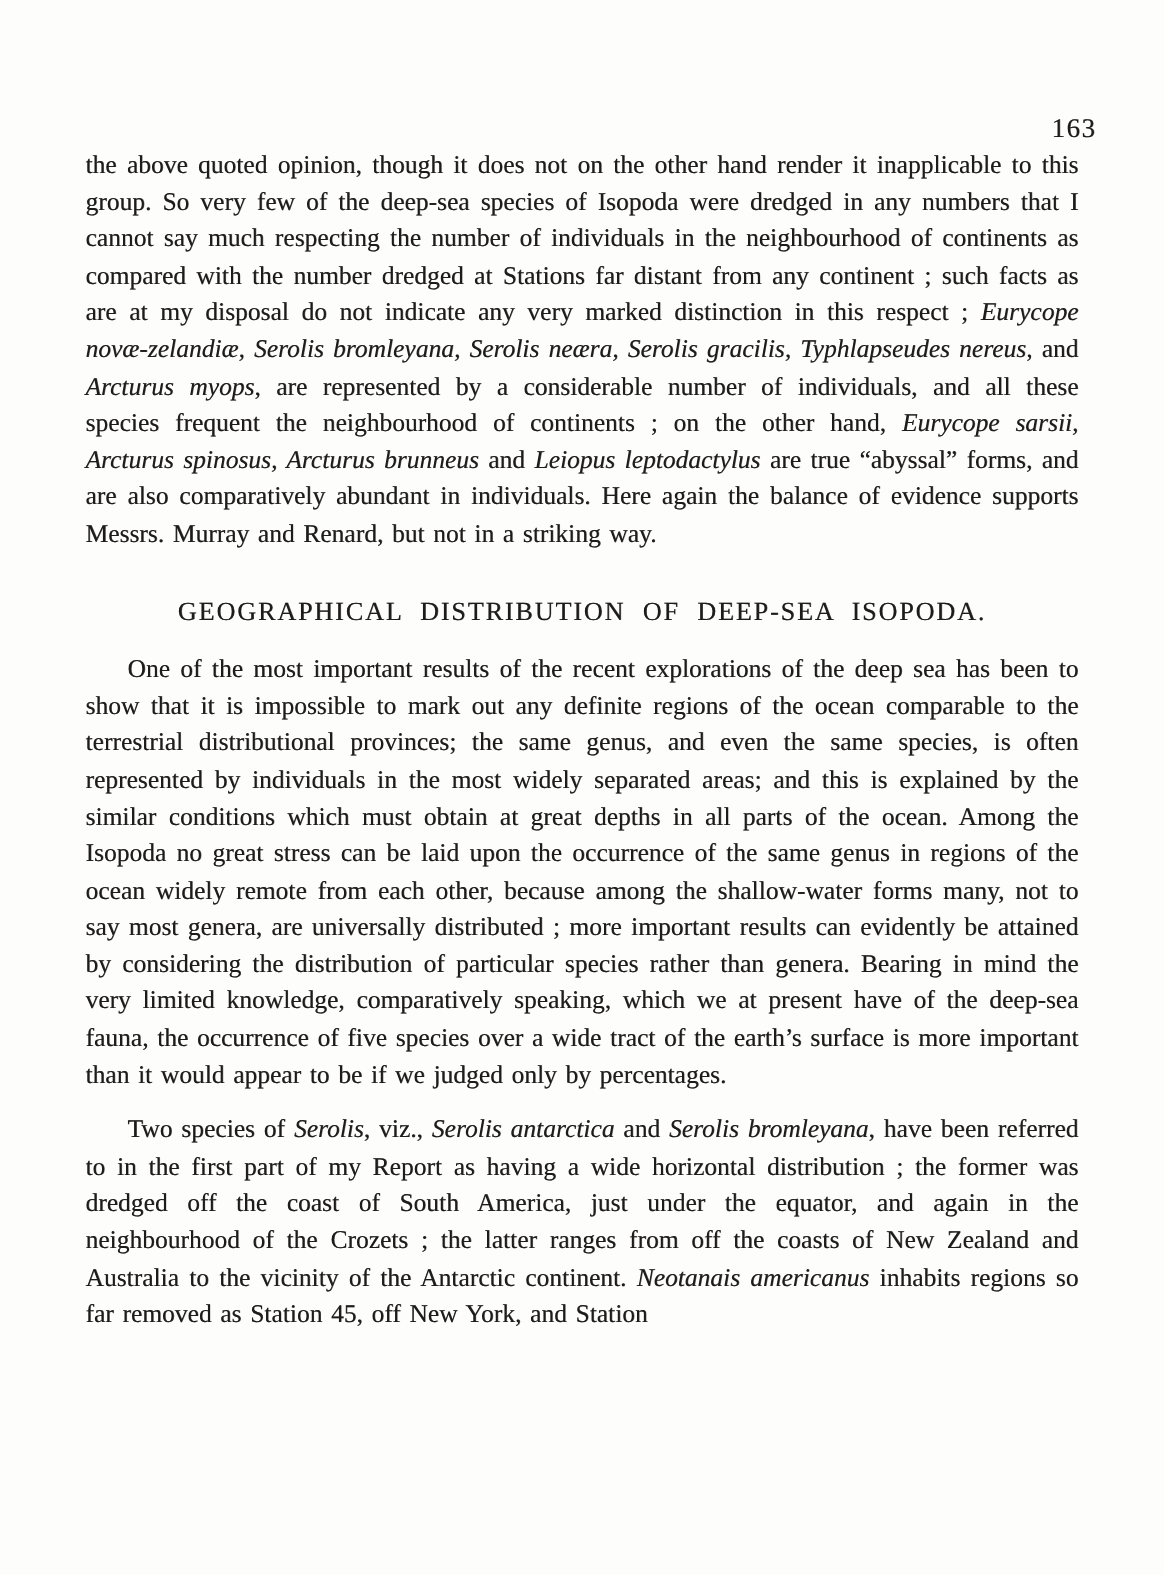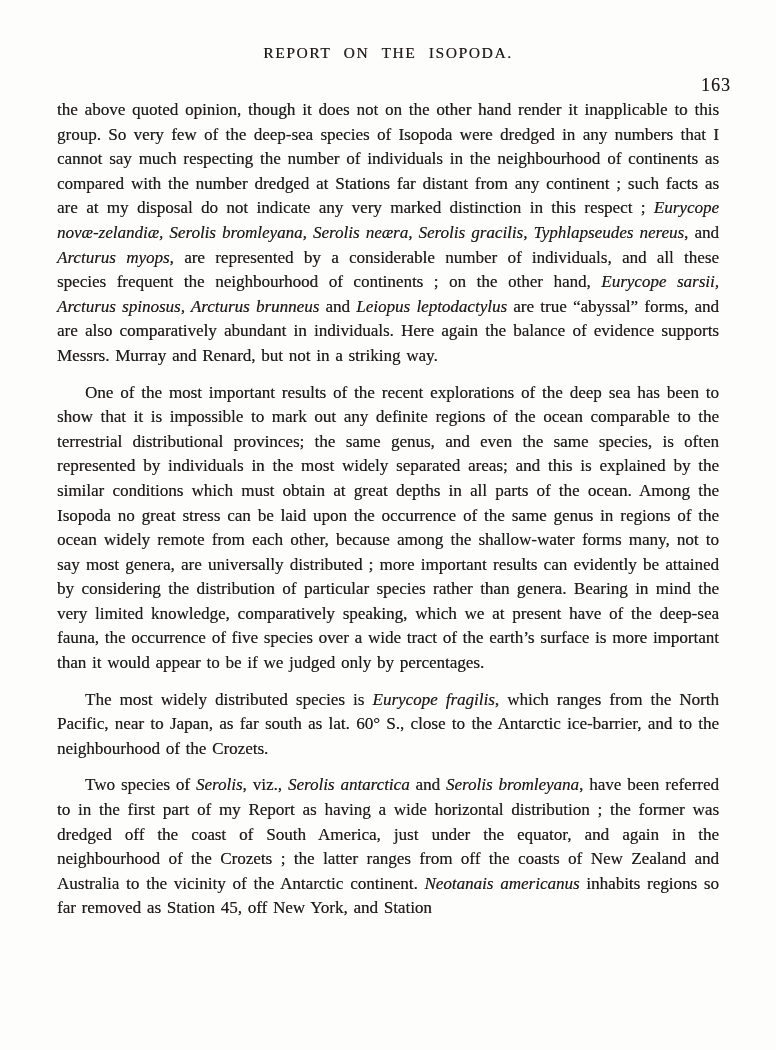--- a/index.html
+++ b/index.html
@@ -77,23 +77,22 @@
     letter-spacing: 1.2px;
     word-spacing: 6px;
     white-space: nowrap;
   }
 </style>
 </head>
 <body>
 
 <div class="page">
   <header class="running-head">
-    <span class="rh-title">REPORT ON THE ISOPODA.</span>
     <span class="rh-page">163</span>
   </header>
 
   <main class="text-block">
       <p class="para"><span>the above quoted opinion, though it does not on the other hand render it inapplicable to this group.  So very few of the deep-sea species of Isopoda were dredged in any numbers that I cannot say much respecting the number of individuals in the neighbourhood of continents as compared with the number dredged at Stations far distant from any continent ; such facts as are at my disposal do not indicate any very marked distinction in this respect ; </span><i>Eurycope novæ-zelandiæ, Serolis bromleyana, Serolis neæra, Serolis gracilis, Typhlapseudes nereus</i><span>, and </span><i>Arcturus myops</i><span>, are represented by a considerable number of individuals, and all these species frequent the neighbourhood of continents ; on the other hand, </span><i>Eurycope sarsii, Arcturus spinosus, Arcturus brunneus</i><span> and </span><i>Leiopus leptodactylus</i><span> are true “abyssal” forms, and are also comparatively abundant in individuals. Here again the balance of evidence supports Messrs. Murray and Renard, but not in a striking way.</span></p>
+      <h2 class="section-heading">GEOGRAPHICAL DISTRIBUTION OF DEEP-SEA ISOPODA.</h2>
       <p class="para indent"><span>One of the most important results of the recent explorations of the deep sea has been to show that it is impossible to mark out any definite regions of the ocean comparable to the terrestrial distributional provinces; the same genus, and even the same species, is often represented by individuals in the most widely separated areas; and this is explained by the similar conditions which must obtain at great depths in all parts of the ocean.  Among the Isopoda no great stress can be laid upon the occurrence of the same genus in regions of the ocean widely remote from each other, because among the shallow-water forms many, not to say most genera, are universally distributed ; more important results can evidently be attained by considering the distribution of particular species rather than genera.  Bearing in mind the very limited knowledge, comparatively speaking, which we at present have of the deep-sea fauna, the occurrence of five species over a wide tract of the earth’s surface is more important than it would appear to be if we judged only by percentages.</span></p>
-      <p class="para indent"><span>The most widely distributed species is </span><i>Eurycope fragilis</i><span>, which ranges from the North Pacific, near to Japan, as far south as lat. 60° S., close to the Antarctic ice-barrier, and to the neighbourhood of the Crozets.</span></p>
       <p class="para indent"><span>Two species of </span><i>Serolis</i><span>, viz., </span><i>Serolis antarctica</i><span> and </span><i>Serolis bromleyana</i><span>, have been referred to in the first part of my Report as having a wide horizontal distribution ; the former was dredged off the coast of South America, just under the equator, and again in the neighbourhood of the Crozets ; the latter ranges from off the coasts of New Zealand and Australia to the vicinity of the Antarctic continent.  </span><i>Neotanais americanus</i><span> inhabits regions so far removed as Station 45, off New York, and Station</span></p>
     </main>
 </div>
 
 </body></html>

